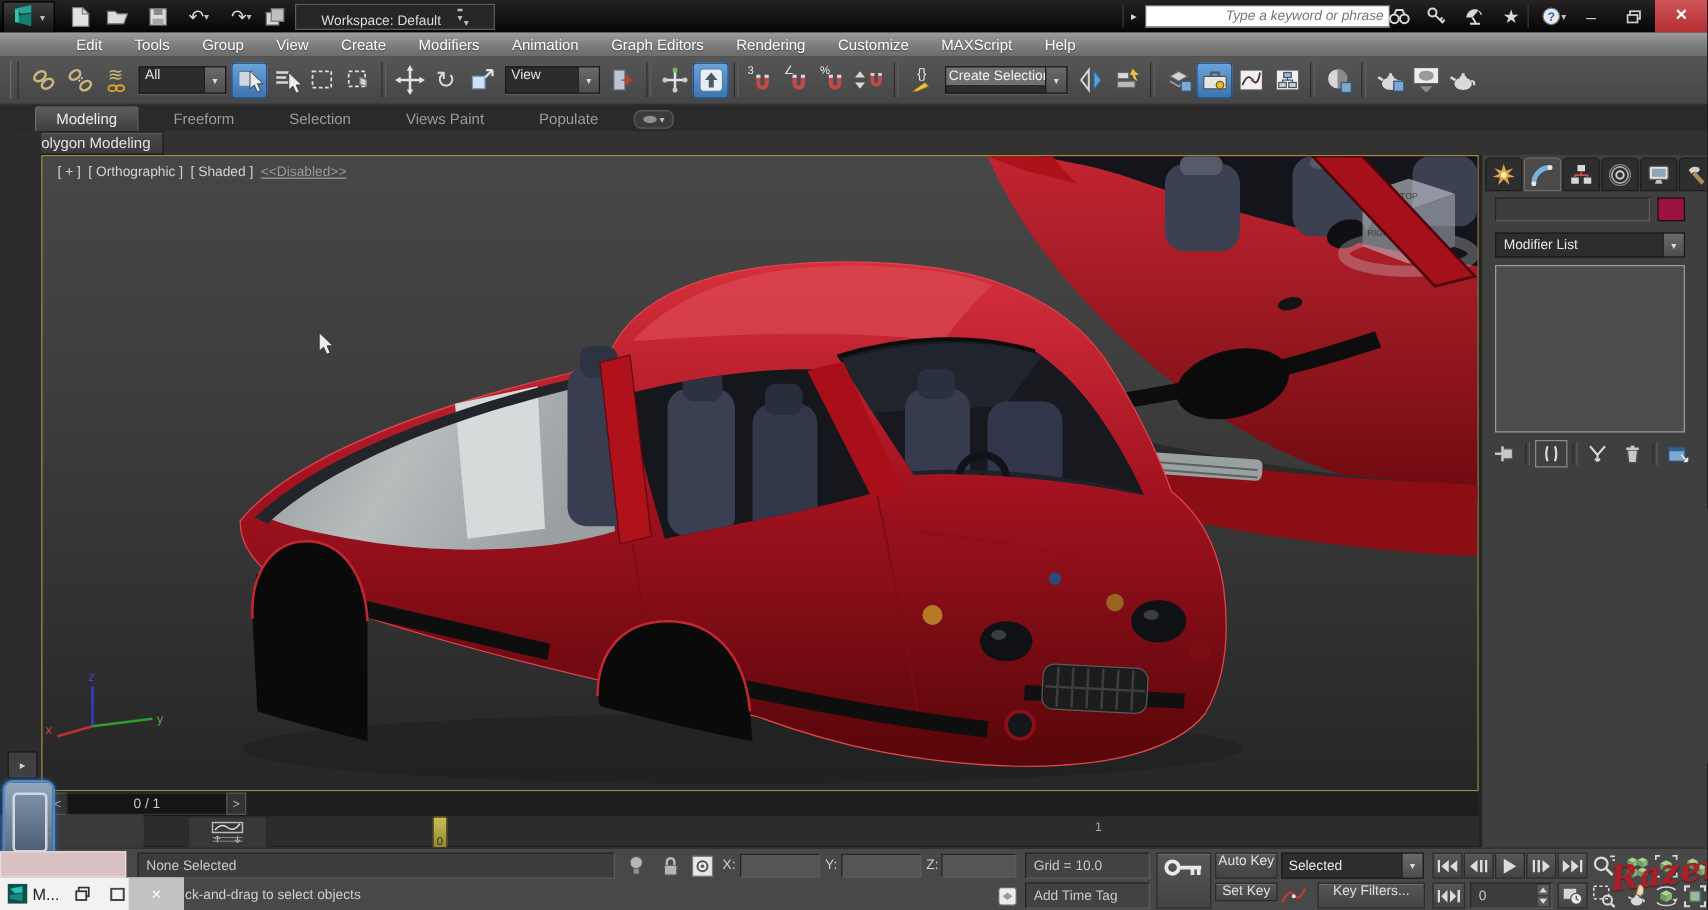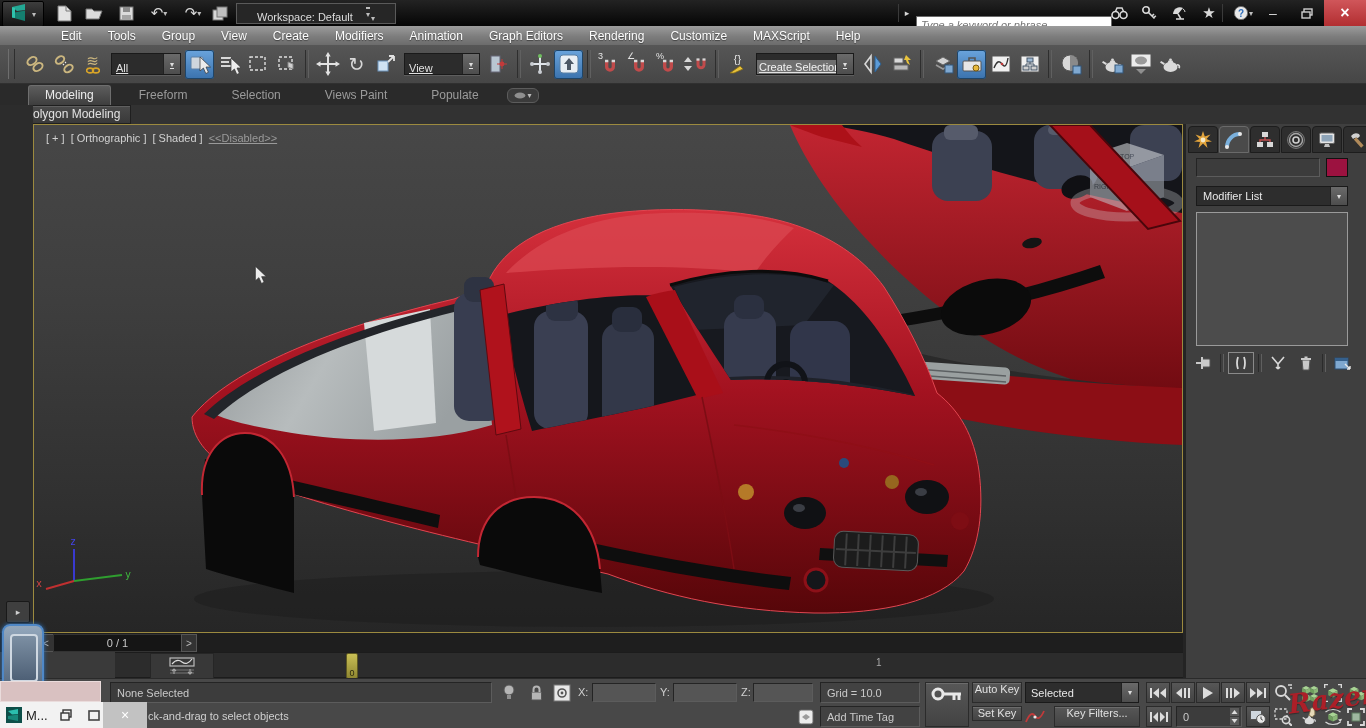--- a/index.html
+++ b/index.html
@@ -11,38 +11,38 @@
   
   .titlebar{left:0;top:0;width:1366px;height:26px;background:linear-gradient(#232323,#050505);}
   .logo-btn{left:2px;top:1px;width:40px;height:24px;background:linear-gradient(#3d3d3d,#141414);
             border:1px solid #000;border-radius:2px;display:flex;align-items:center;justify-content:center;gap:2px;}
   .qa-btn{top:3px;width:24px;height:20px;display:flex;align-items:center;justify-content:center;color:#d6d6d6;}
   .qa-caret{color:#bdbdbd;font-size:8px;}
   .ws-combo{left:213px;top:3px;width:118px;height:19px;background:#262626;border:1px solid #5a5a5a;
             color:#dcdcdc;font-size:11px;display:flex;align-items:flex-end;padding:0 20px;gap:4px;}
   .ws-combo span.lbl{flex:1;white-space:nowrap;overflow:hidden;}
   .tb-divider{top:4px;width:1px;height:18px;background:#3a3a3a;}
-  .search-input{left:916px;top:16px;width:186px;height:16px;border:1px solid #6a6a6a;background:#fff;
-                font-style:italic;color:#777;font-size:11px;padding:0 4px;font-family:"Liberation Sans",sans-serif;}
+  .search-input{left:916px;top:4px;width:186px;height:16px;border:1px solid #6a6a6a;background:#fff;
+                font-style:italic;color:#777;font-size:11px;padding:0 4px;font-family:"Liberation Sans",sans-serif;text-align:right;}
   .ti-icon{top:3px;width:26px;height:20px;display:flex;align-items:center;justify-content:center;color:#d8d8d8;}
   .wincontrol{top:0;height:26px;display:flex;align-items:center;justify-content:center;color:#cfcfcf;}
   .win-close{background:linear-gradient(#d0565a,#b22e31);color:#fff;font-weight:bold;}
   
   .menubar{left:0;top:26px;width:1366px;height:19px;background:linear-gradient(#9c9c9c,#7d7d7d 55%,#6c6c6c);
            display:flex;align-items:center;padding-left:48px;box-sizing:border-box;}
   .menu-item{color:#fdfdfd;font-size:12px;padding:0 13px;text-shadow:0 1px 1px rgba(0,0,0,.45);}
   
   .toolbar{left:0;top:45px;width:1366px;height:39px;background:linear-gradient(#565656,#464646);
            border-bottom:1px solid #303030;display:flex;align-items:center;padding-left:8px;box-sizing:border-box;}
   .tgrip{width:5px;height:30px;border-left:1px solid #6e6e6e;border-right:1px solid #2e2e2e;margin-right:5px;}
   .tbtn{width:29px;height:29px;border-radius:3px;display:flex;align-items:center;justify-content:center;flex:none;position:relative;}
   .tbtn.active{background:linear-gradient(#6aa4dd,#3a72ad);box-shadow:inset 0 0 0 1px #1f4568;}
   .tsep{width:2px;height:28px;border-left:1px solid #2e2e2e;border-right:1px solid #606060;margin:0 4px;flex:none;}
   .combo{height:20px;background:#2c2c2c;border:1px solid #1a1a1a;box-shadow:0 1px 0 #5e5e5e;
-         color:#e2e2e2;font-size:11px;display:flex;align-items:flex-end;flex:none;text-decoration:underline;}
+         color:#e2e2e2;font-size:11px;display:flex;align-items:flex-start;flex:none;}
   .combo .clbl{flex:1;padding:0 4px;white-space:nowrap;overflow:hidden;}
   .combo .cbtn{width:16px;height:100%;background:linear-gradient(#6a6a6a,#4d4d4d);border-left:1px solid #222;
                display:flex;align-items:center;justify-content:center;color:#ddd;font-size:8px;flex:none;}
   .glyph{color:#d8d8d8;}
   .sup{position:absolute;left:3px;top:1px;font-size:9px;color:#e6e6e6;}
   
   .ribbon1{left:0;top:84px;width:1366px;height:21px;background:#2a2a2a;display:flex;align-items:flex-end;padding-left:28px;box-sizing:border-box;}
   .rtab{font-size:12px;color:#9b9b9b;padding:2px 16px 3px;margin-right:12px;}
   .rtab.active{color:#ececec;background:linear-gradient(#5d5d5d,#3e3e3e);border:1px solid #6e6e6e;border-bottom:none;border-radius:3px 3px 0 0;}
   .rmin{width:30px;height:13px;background:#3b3b3b;border:1px solid #5c5c5c;border-radius:6px;

